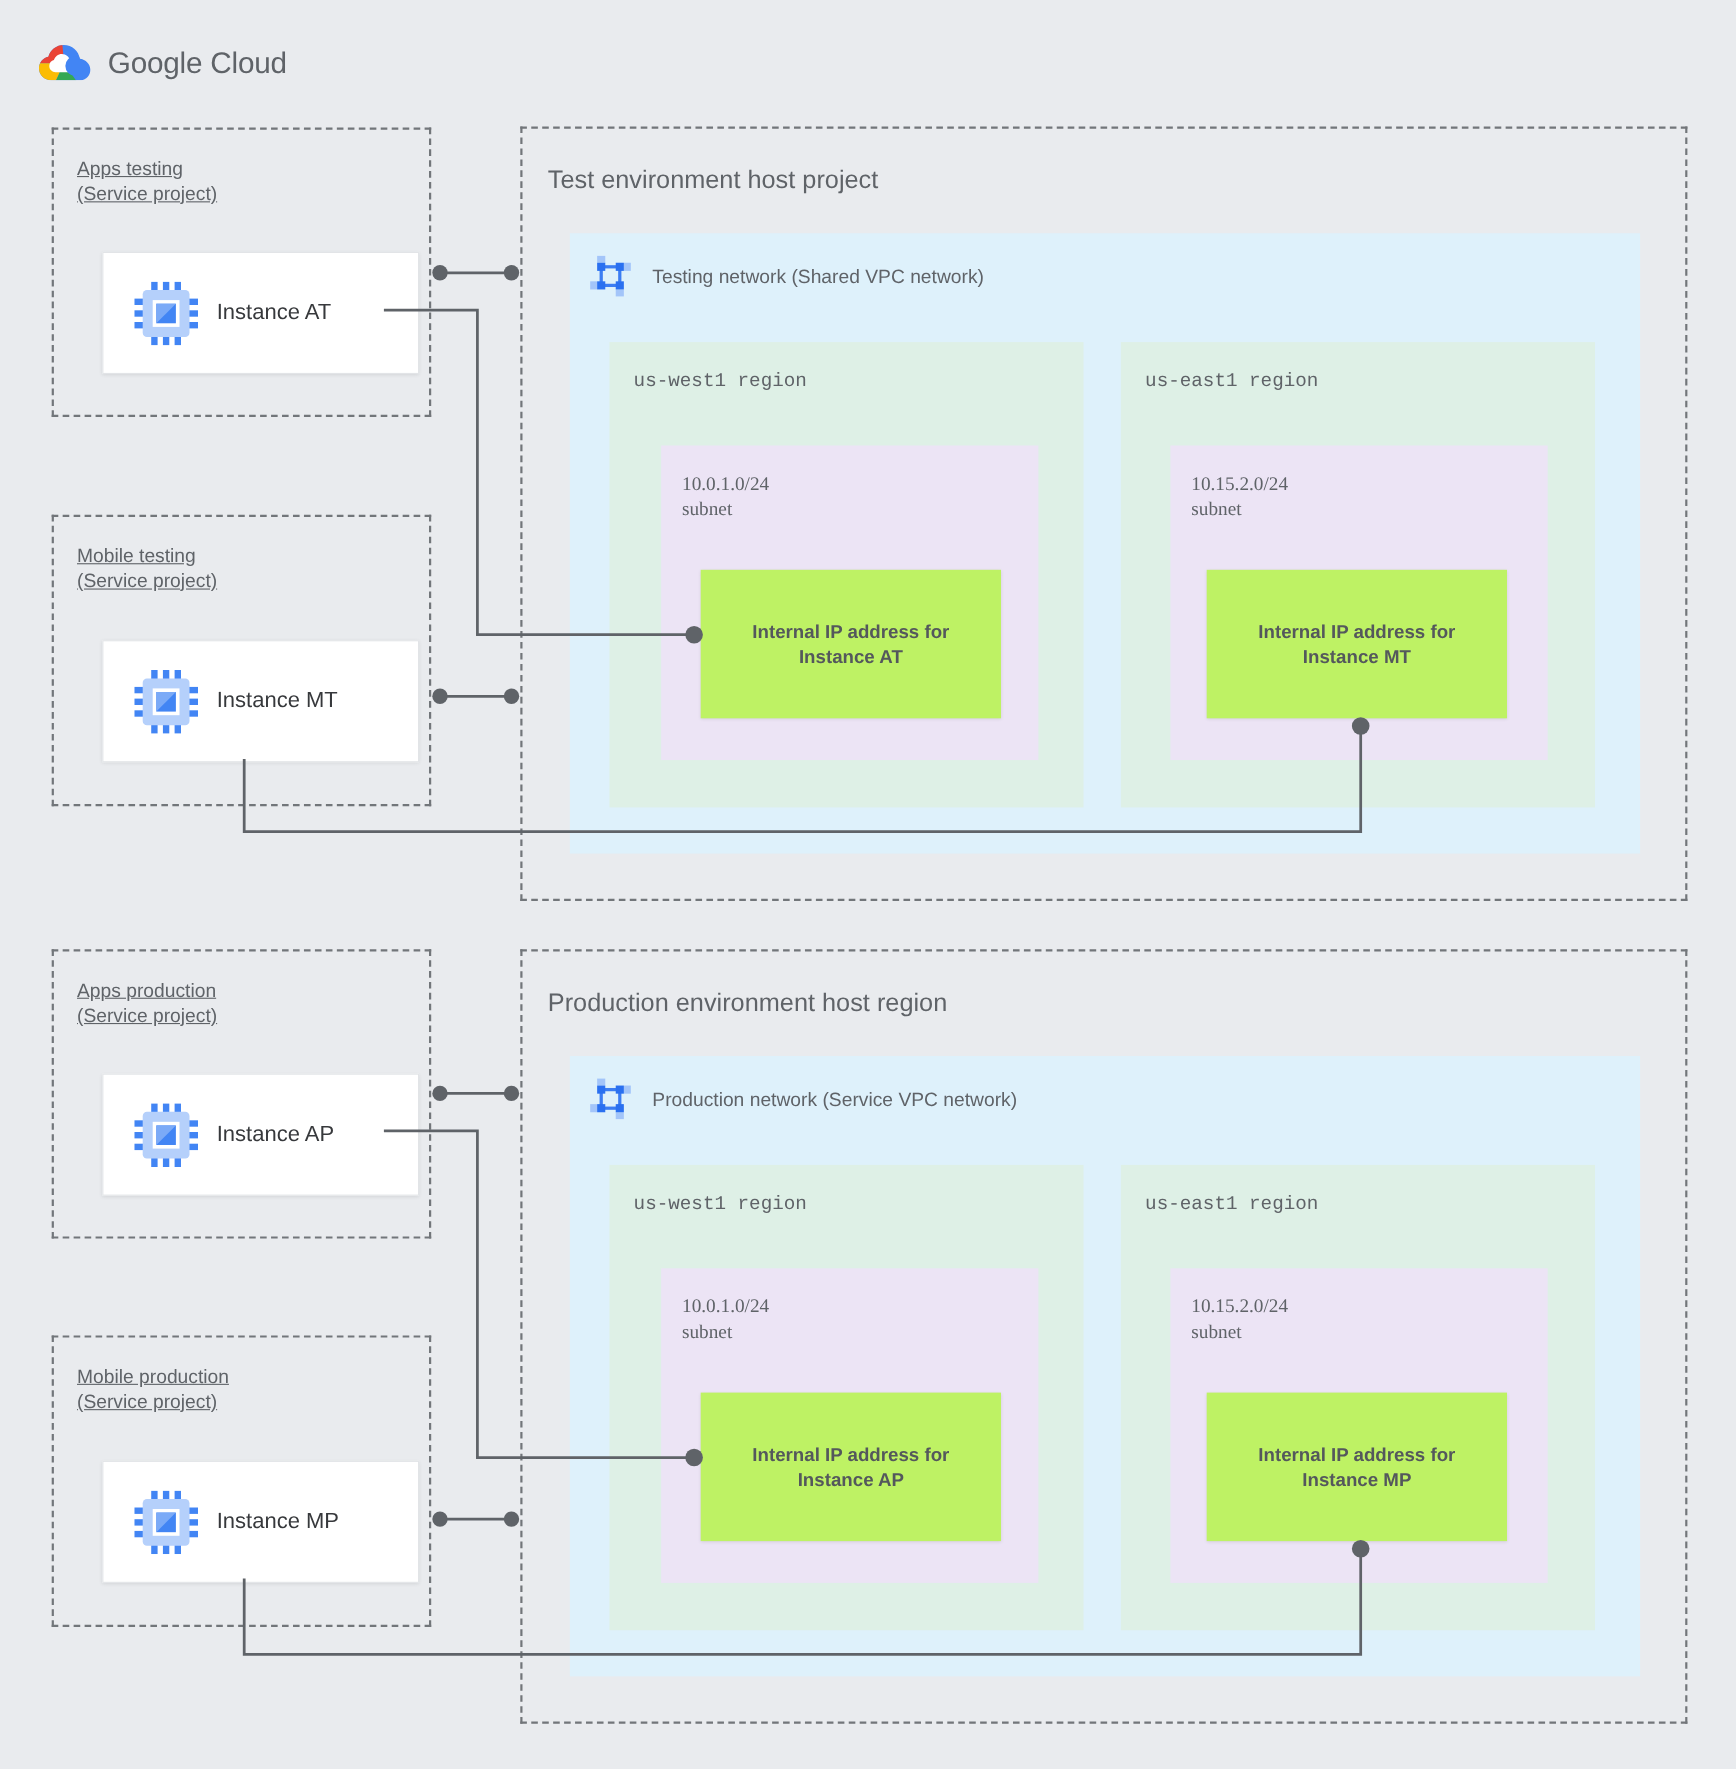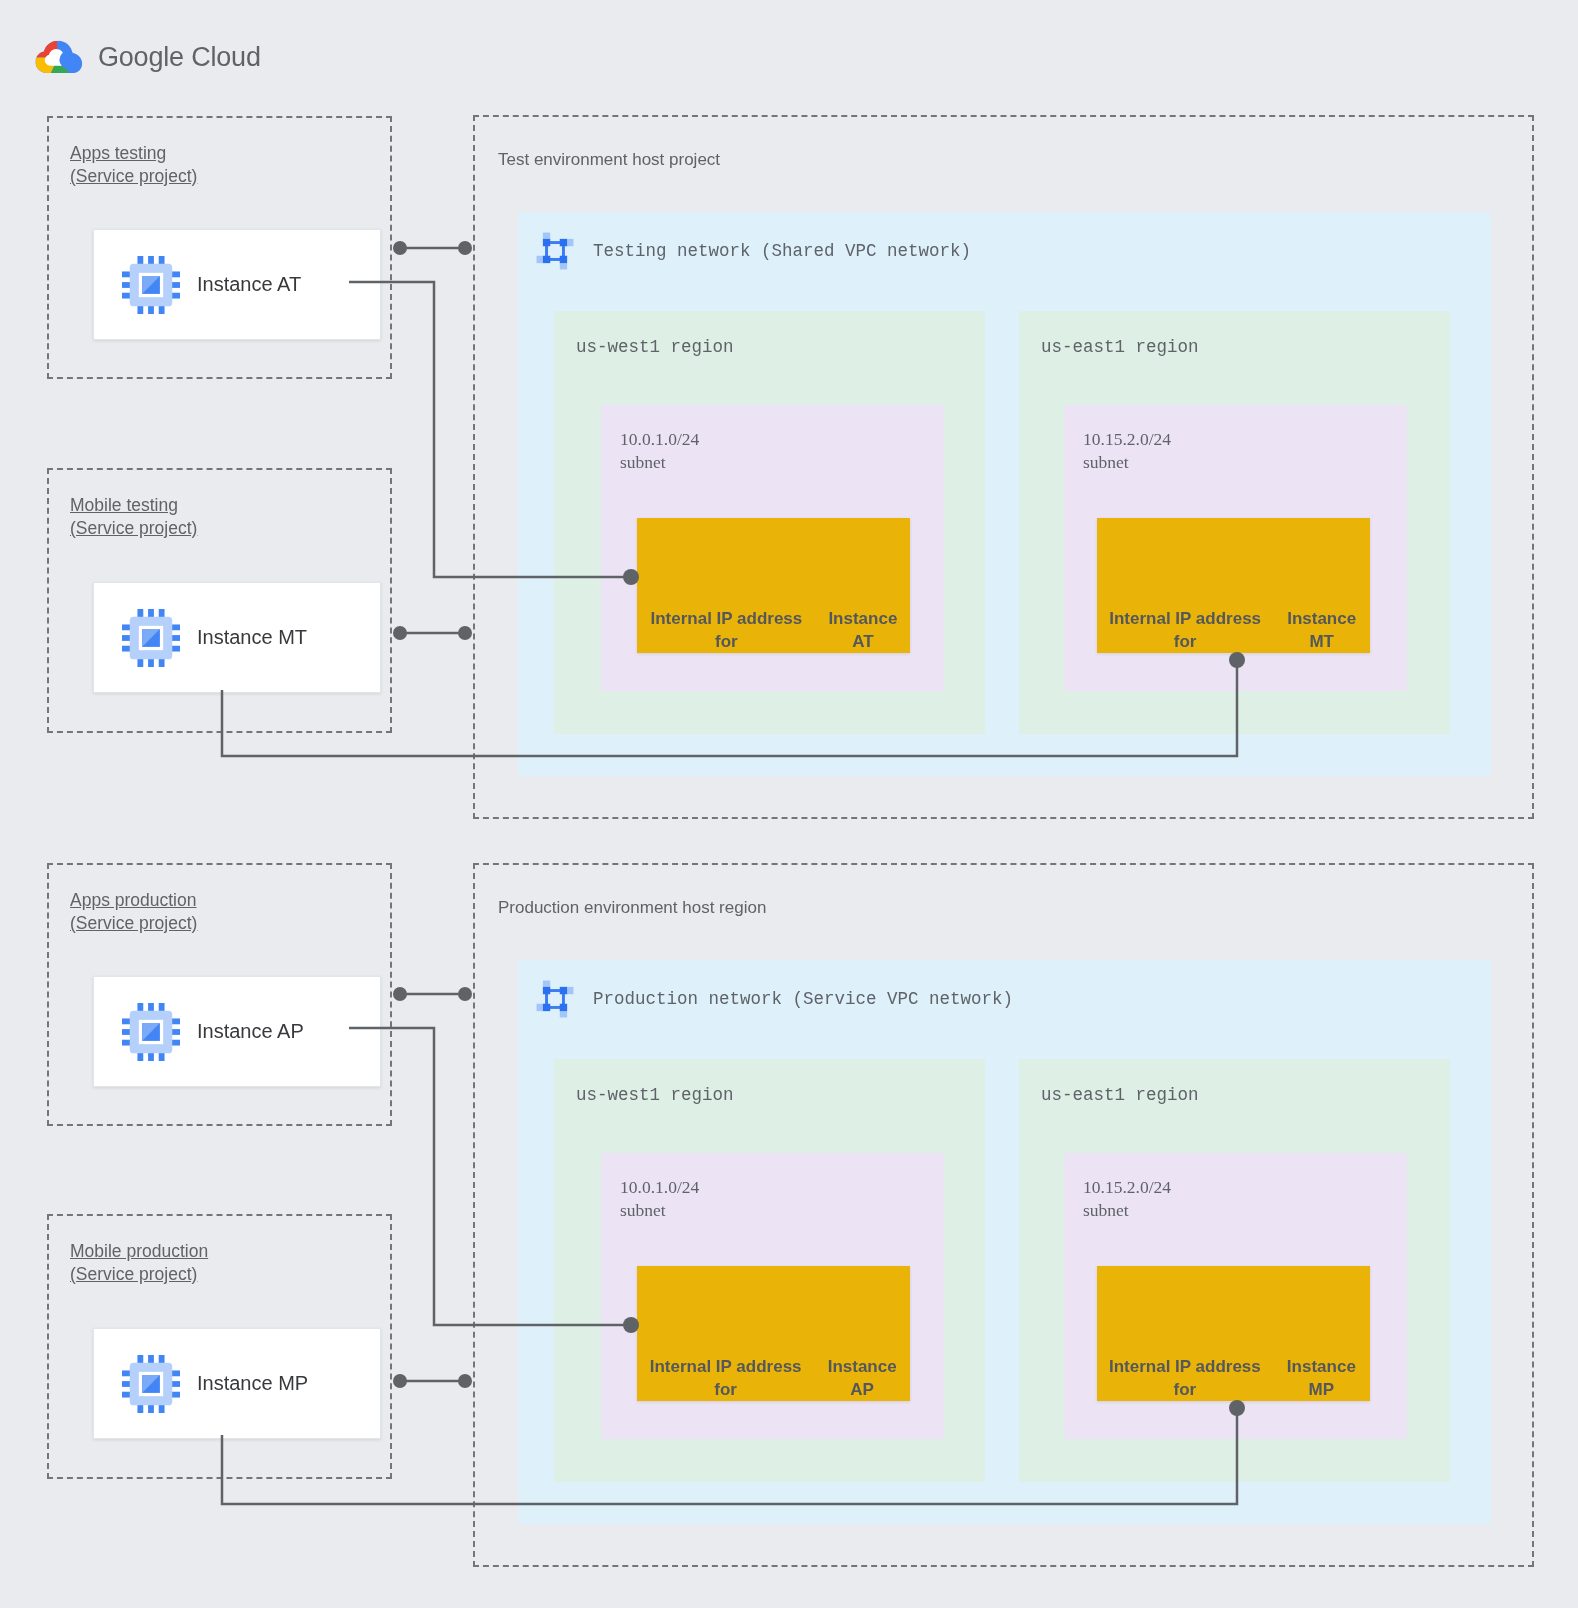--- a/index.html
+++ b/index.html
@@ -8,30 +8,30 @@
   .abs{position:absolute;box-sizing:border-box;}
   .logo{position:absolute;left:33px;top:38px;display:flex;align-items:center;gap:13px;}
   .logo-text{font-size:27px;color:#5f6368;letter-spacing:-0.2px;}
   .dashed-box{border:2px dashed #72767a;background:transparent;}
   .sp-title{position:absolute;left:21px;top:24px;font-size:17.5px;line-height:23px;color:#5f6368;text-decoration:underline;}
   .instance-box{position:absolute;left:44px;width:258px;height:109px;background:#ffffff;
                 border:1px solid #e2e4e7;box-shadow:0 1px 3px rgba(60,64,67,.12);
                 display:flex;align-items:center;padding-left:28px;gap:17px;}
   .instance-label{font-size:20px;color:#37393c;}
   .network-box{background:#def1fb;}
-  .net-header{position:absolute;left:18px;top:20px;display:flex;align-items:center;gap:19px;font-family:Liberation Mono, monospace;}
+  .net-header{position:absolute;left:18px;top:20px;display:flex;align-items:center;gap:19px;}
   .net-label{font-size:17.5px;color:#5f6368;}
   .region-box{background:#def0e6;}
   .region-label{position:absolute;left:22px;top:26px;font-size:17.5px;color:#5f6368;font-family:Liberation Mono, monospace;}
   .subnet-box{background:#ece4f5;}
   .subnet-label{position:absolute;left:19px;top:23px;font-size:17.5px;line-height:23px;color:#5f6368;font-family:Liberation Serif, serif;}
-  .ip-box{background:#eab308;box-shadow:0 1px 3px rgba(60,64,67,.14);
-          display:flex;flex-direction:row;align-items:flex-end;justify-content:center;}
+  .ip-box{background:#bef264;box-shadow:0 1px 3px rgba(60,64,67,.14);
+          display:flex;flex-direction:column;align-items:center;justify-content:center;}
   .ip-text{font-size:17px;line-height:23px;font-weight:bold;color:#54585c;text-align:center;}
-  .host-title{position:absolute;left:23px;top:33px;font-size:17px;color:#5f6368;}
+  .host-title{position:absolute;left:23px;top:33px;font-size:23px;color:#5f6368;}
   .connectors{position:absolute;left:0;top:0;pointer-events:none;z-index:6;}
   .hidden-defs{position:absolute;width:0;height:0;overflow:hidden;}
 </style>
 </head>
 <body>
 
 <svg class="hidden-defs" aria-hidden="true">
   <defs>
     <symbol id="chip-icon" viewBox="0 0 30 30">
       <g fill="#4285f4">

